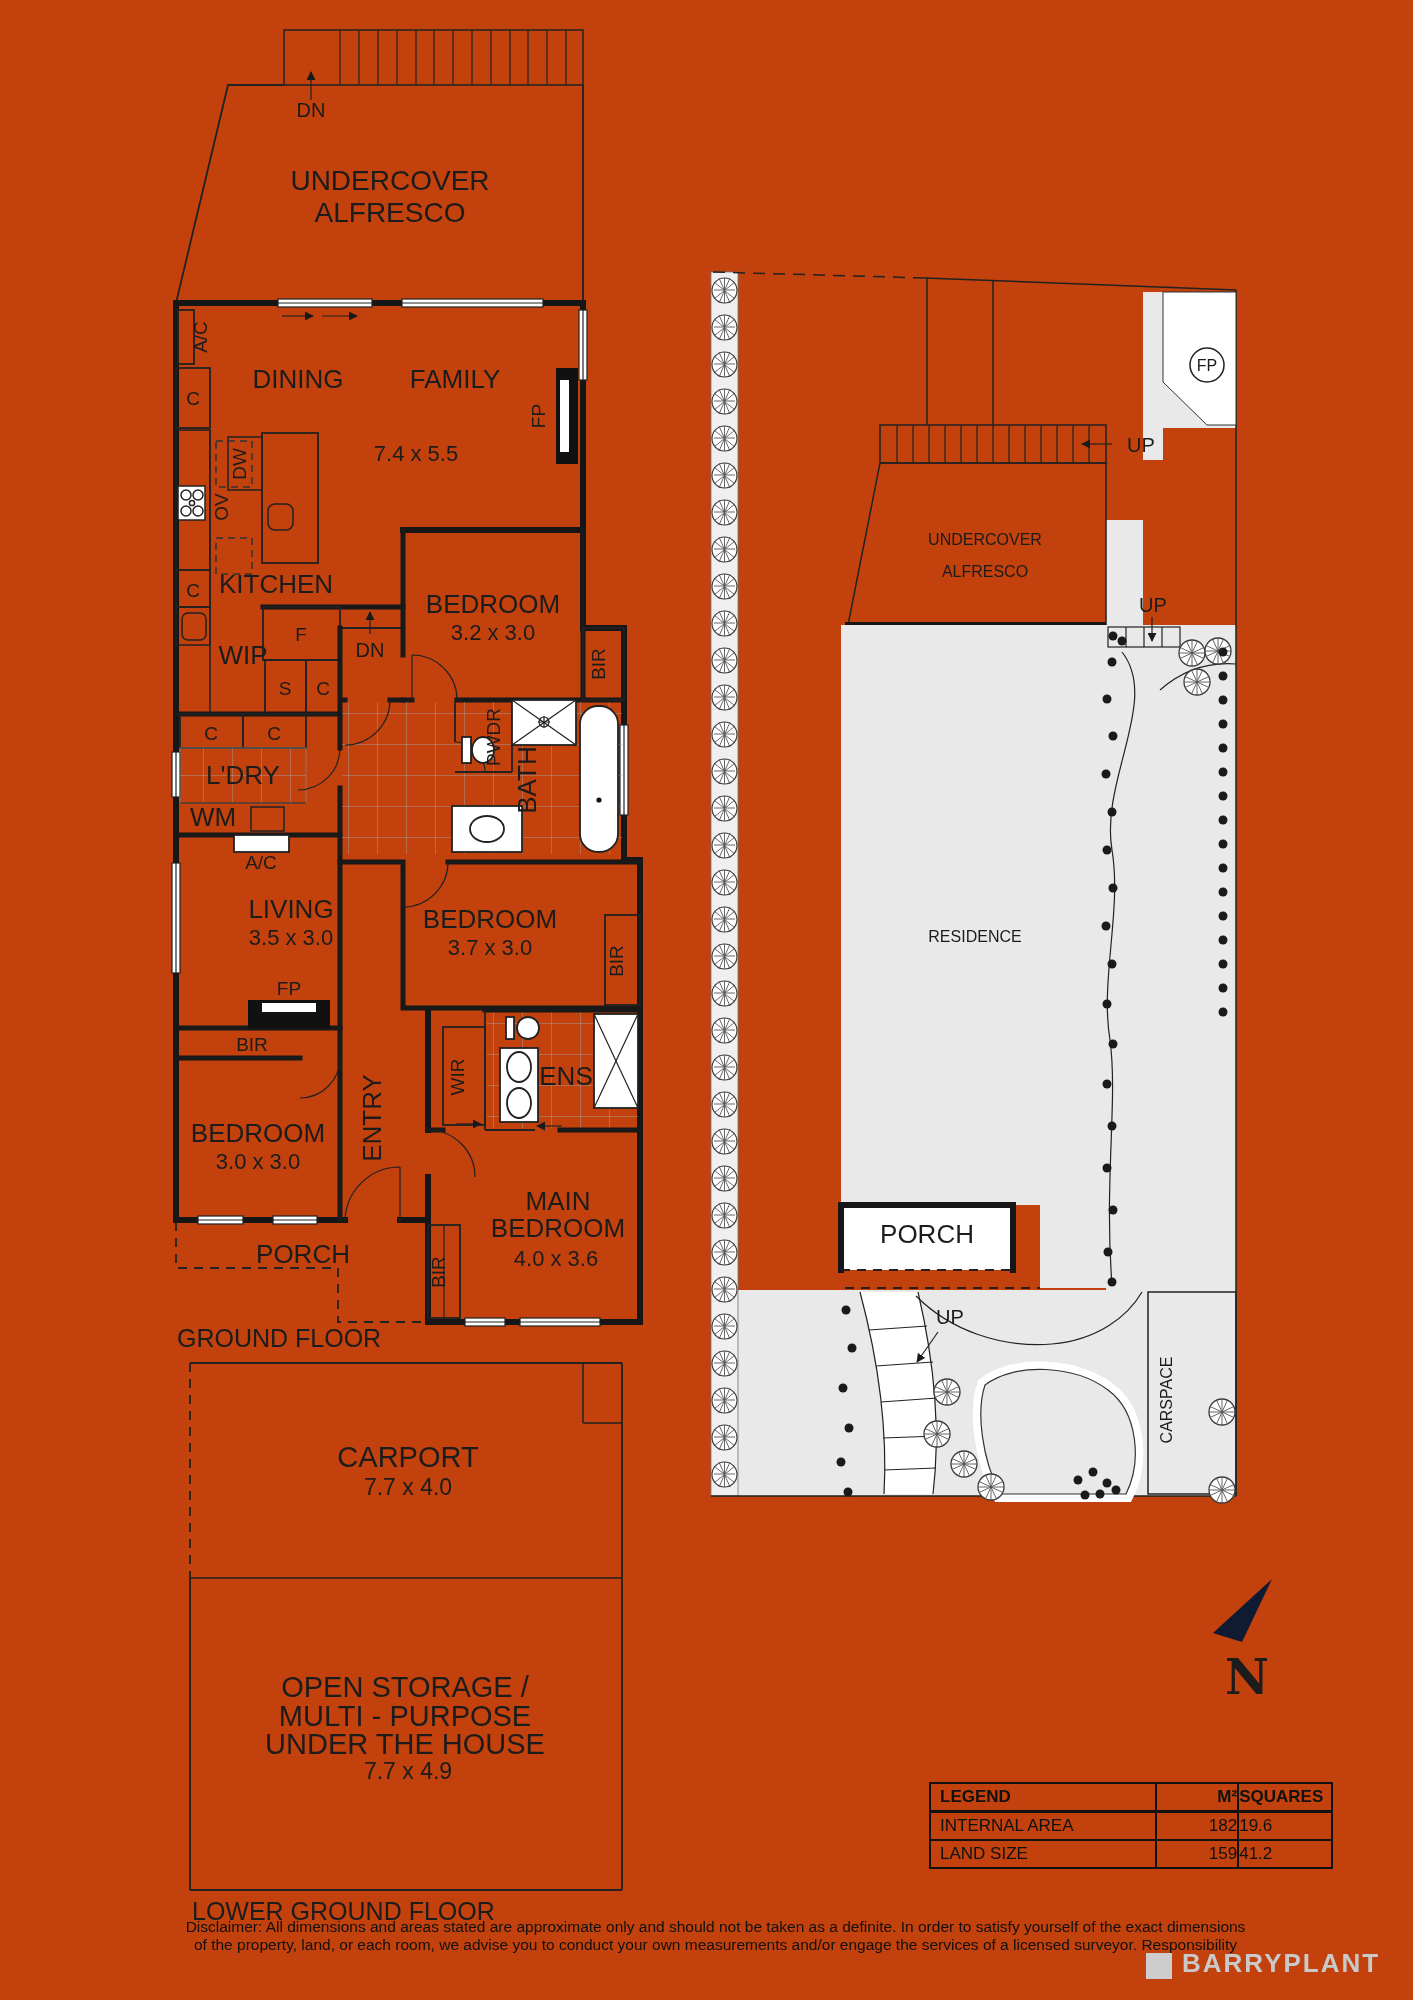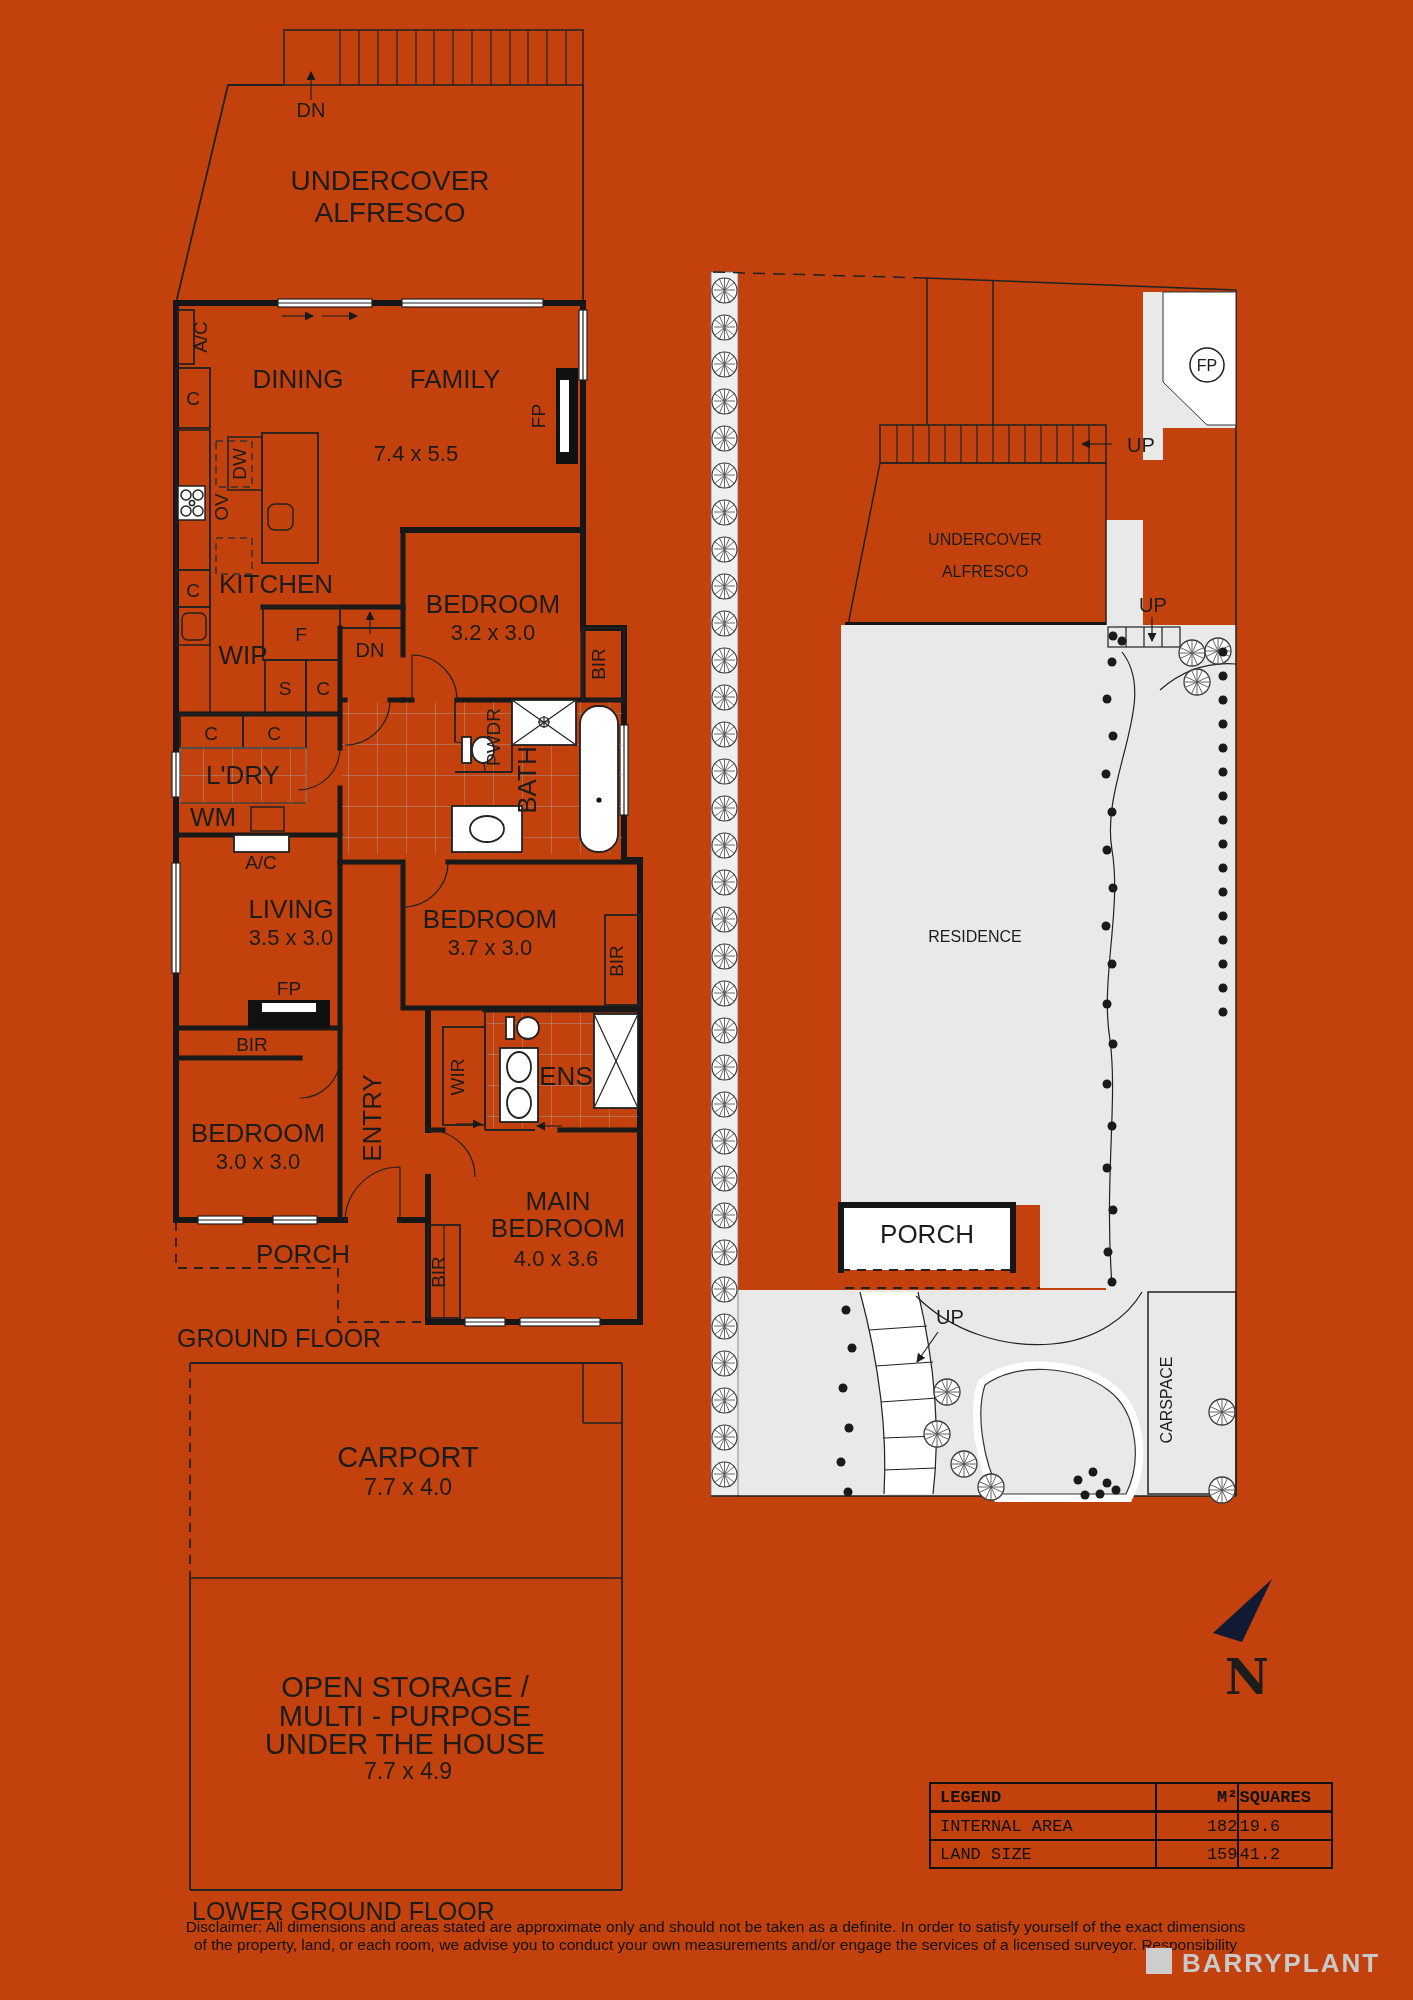--- a/index.html
+++ b/index.html
@@ -22,30 +22,30 @@
   .w1{stroke:#222;stroke-width:1.2;fill:none;}
   .fix{stroke:#222;stroke-width:1.8;fill:#fff;}
   .blk{fill:#111;stroke:none;}
   .gray{fill:#e9e9e9;stroke:none;}
   .dash{stroke:#222;stroke-width:1.8;fill:none;stroke-dasharray:9,7;}
   .dashb{stroke:#222;stroke-width:1.5;fill:none;stroke-dasharray:12,8;}
   .dashS{stroke:#333;stroke-width:1.5;fill:none;stroke-dasharray:7,5;}
   .dot{fill:#1a1a1a;stroke:none;}
   
   .legend{position:absolute;left:929px;top:1782px;width:404px;border-collapse:collapse;font-size:17px;color:#111;}
-  .legend td,.legend th{border:2px solid #111;height:26px;padding:0 0;font-family:Liberation Mono, monospace;}
+  .legend td,.legend th{border:2px solid #111;height:26px;padding:0 0;}
   .legend th{border-bottom:3px solid #111;}
   .legend .c1{width:218px;text-align:left;padding-left:9px;}
   .legend .c2{width:82px;text-align:right;}
   .legend .c3{width:92px;text-align:left;border-radius:10px;}
   .legend th.c1{text-align:left;}
   
   .disclaimer{position:absolute;left:0;top:1918px;width:1413px;text-align:center;font-size:15.5px;line-height:18px;color:#111;margin-left:9px;}
   
-  .wm{position:absolute;left:1146px;top:1948px;display:flex;align-items:flex-start;color:#c9c9c9;font-weight:bold;font-size:26px;letter-spacing:2px;}
+  .wm{position:absolute;left:1146px;top:1948px;display:flex;align-items:flex-end;color:#c9c9c9;font-weight:bold;font-size:26px;letter-spacing:2px;}
   .wm .sq{width:26px;height:26px;background:#cdcdcd;margin-right:10px;}
 </style>
 </head>
 <body>
 
 <div class="page">
 
 <svg width="1413" height="2000" viewBox="0 0 1413 2000">
   <defs>
     <marker id="ah" viewBox="0 0 10 10" refX="9" refY="5" markerWidth="7.5" markerHeight="7.5" orient="auto-start-reverse">

